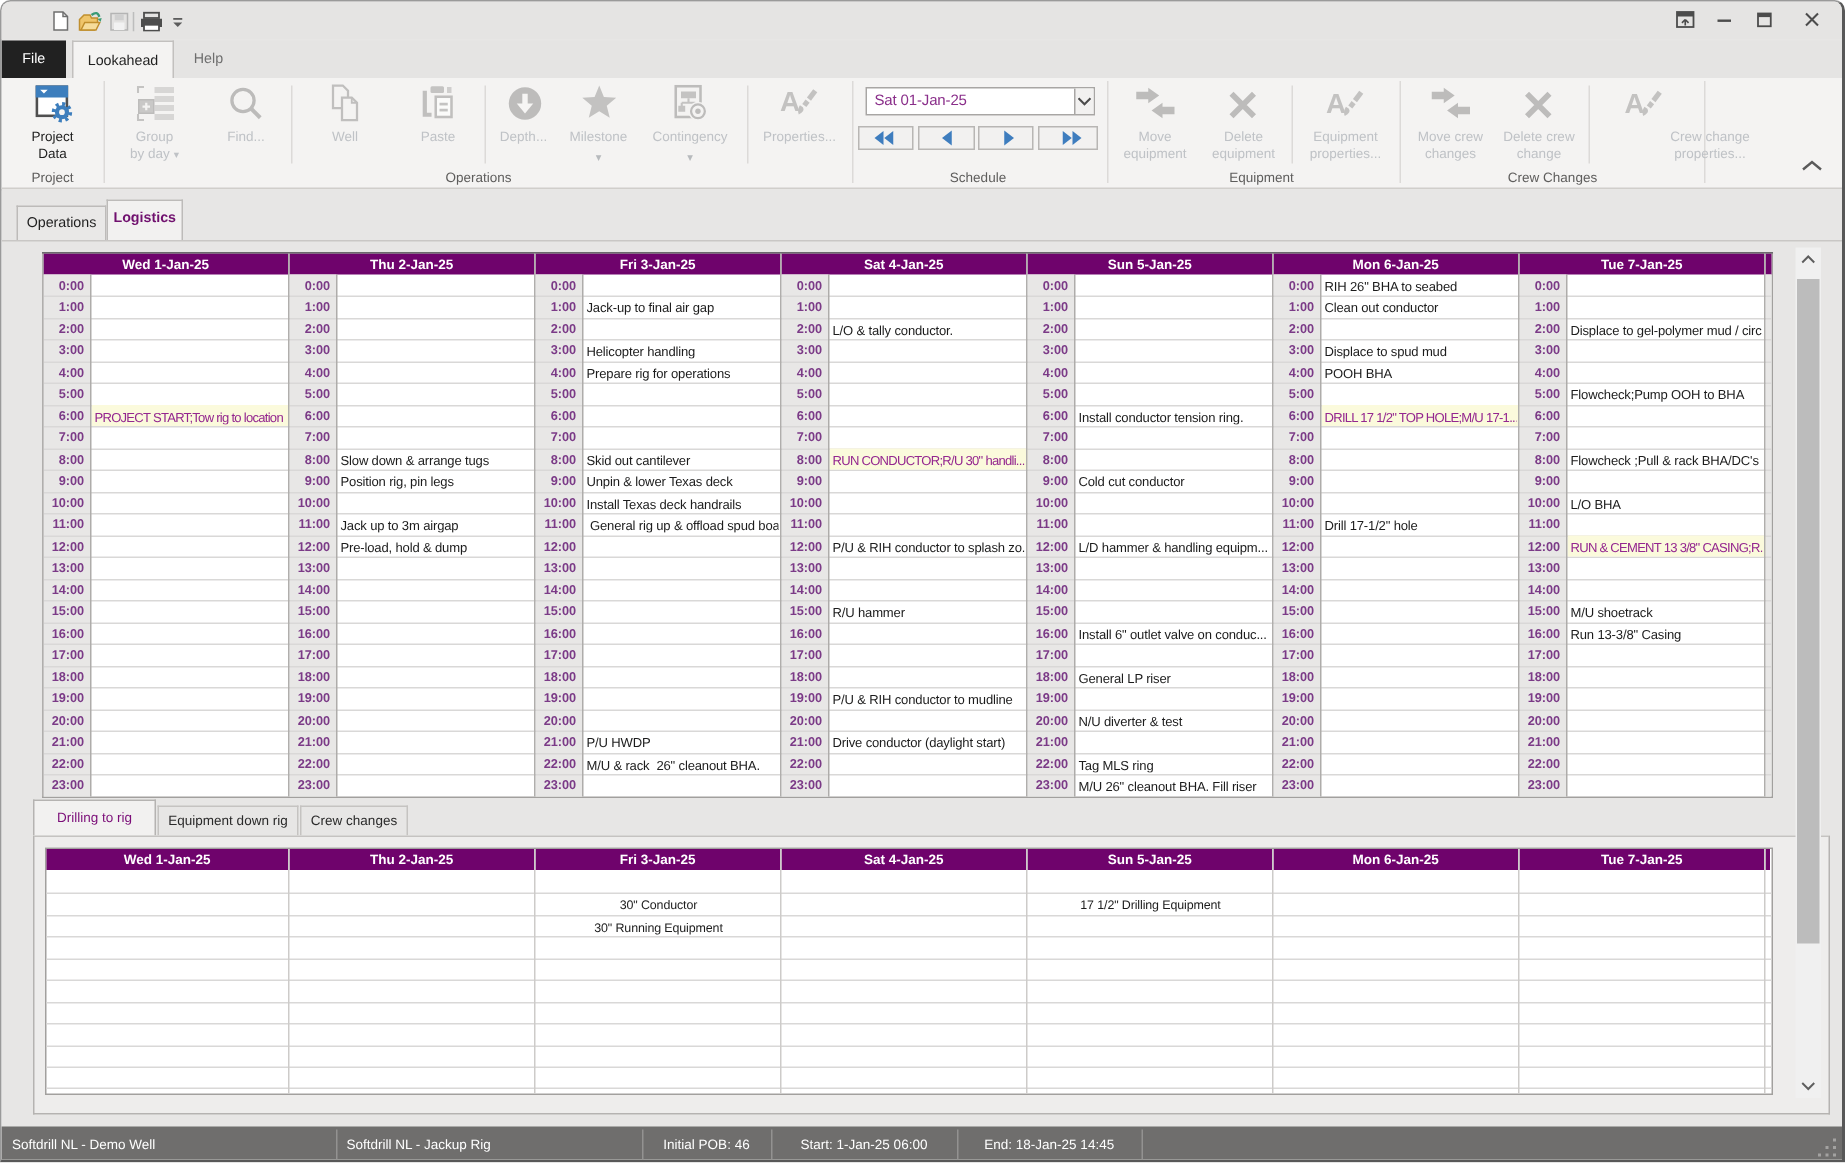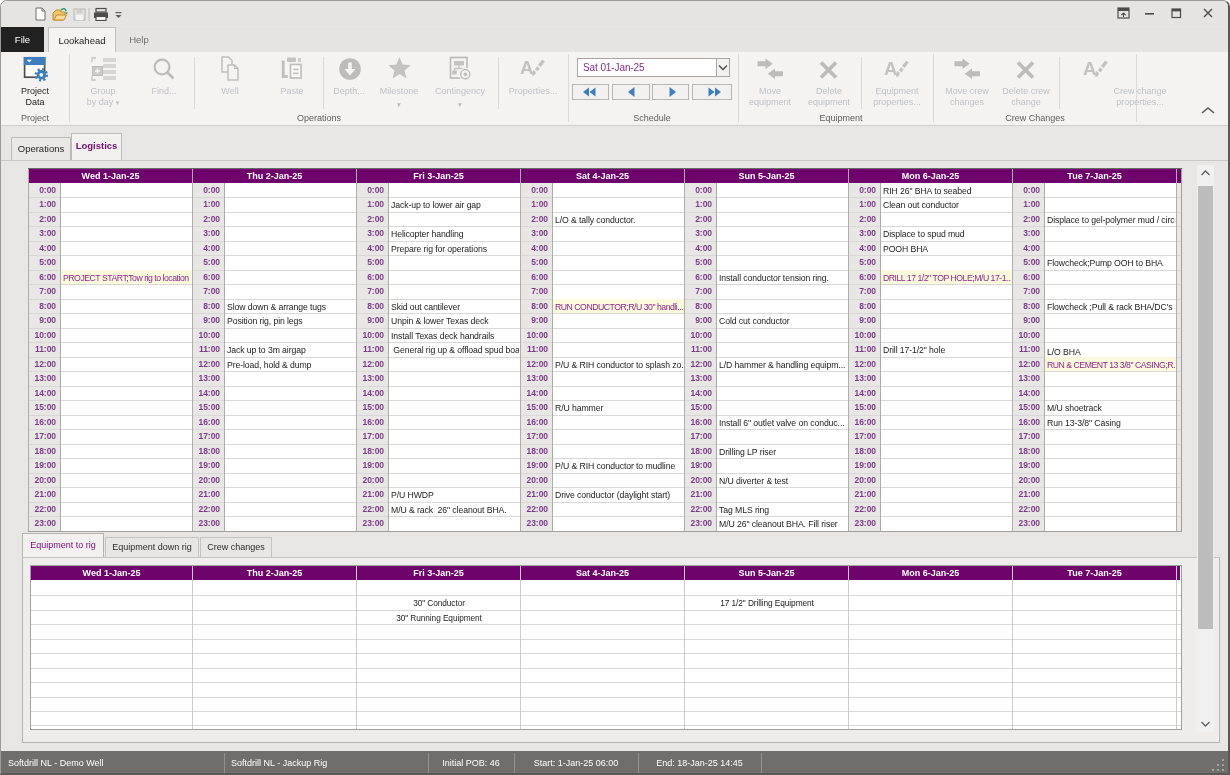--- a/index.html
+++ b/index.html
@@ -428,65 +428,65 @@
 <div class="tm" style="left:1012px;top:459px;width:27px;">19:00</div>
 <div class="tm" style="left:1012px;top:474px;width:27px;">20:00</div>
 <div class="tm" style="left:1012px;top:488px;width:27px;">21:00</div>
 <div class="tm" style="left:1012px;top:503px;width:27px;">22:00</div>
 <div class="tm" style="left:1012px;top:517px;width:27px;">23:00</div>
 <div class="ev hl" style="left:62px;top:271.5px;width:128px;">PROJECT START;Tow rig to location</div>
 <div class="ev" style="left:226px;top:300.5px;width:128px;">Slow down &amp; arrange tugs</div>
 <div class="ev" style="left:226px;top:314.5px;width:128px;">Position rig, pin legs</div>
 <div class="ev" style="left:226px;top:343.5px;width:128px;">Jack up to 3m airgap</div>
 <div class="ev" style="left:226px;top:358.5px;width:128px;">Pre-load, hold &amp; dump</div>
-<div class="ev" style="left:390px;top:198.5px;width:128px;">Jack-up to lower air gap</div>
+<div class="ev" style="left:390px;top:198.5px;width:128px;">Jack-up to final air gap</div>
 <div class="ev" style="left:390px;top:227.5px;width:128px;">Helicopter handling</div>
 <div class="ev" style="left:390px;top:242.5px;width:128px;">Prepare rig for operations</div>
 <div class="ev" style="left:390px;top:300.5px;width:128px;">Skid out cantilever</div>
 <div class="ev" style="left:390px;top:314.5px;width:128px;">Unpin &amp; lower Texas deck</div>
 <div class="ev" style="left:390px;top:329.5px;width:128px;">Install Texas deck handrails</div>
 <div class="ev" style="left:390px;top:343.5px;width:128px;">&nbsp;General rig up &amp; offload spud boat</div>
 <div class="ev" style="left:390px;top:488.5px;width:128px;">P/U HWDP</div>
 <div class="ev" style="left:390px;top:503.5px;width:128px;">M/U &amp; rack&nbsp; 26" cleanout BHA.</div>
 <div class="ev" style="left:554px;top:213.5px;width:128px;">L/O &amp; tally conductor.</div>
 <div class="ev hl" style="left:554px;top:300.5px;width:128px;">RUN CONDUCTOR;R/U 30" handli...</div>
 <div class="ev" style="left:554px;top:358.5px;width:128px;">P/U &amp; RIH conductor to splash zo...</div>
 <div class="ev" style="left:554px;top:401.5px;width:128px;">R/U hammer</div>
 <div class="ev" style="left:554px;top:459.5px;width:128px;">P/U &amp; RIH conductor to mudline</div>
 <div class="ev" style="left:554px;top:488.5px;width:128px;">Drive conductor (daylight start)</div>
 <div class="ev" style="left:718px;top:271.5px;width:153px;">Install conductor tension ring.</div>
 <div class="ev" style="left:718px;top:314.5px;width:128px;">Cold cut conductor</div>
 <div class="ev" style="left:718px;top:358.5px;width:128px;">L/D hammer &amp; handling equipm...</div>
 <div class="ev" style="left:718px;top:416.5px;width:128px;">Install 6" outlet valve on conduc...</div>
-<div class="ev" style="left:718px;top:445.5px;width:128px;">Drilling LP riser</div>
+<div class="ev" style="left:718px;top:445.5px;width:128px;">General LP riser</div>
 <div class="ev" style="left:718px;top:474.5px;width:128px;">N/U diverter &amp; test</div>
 <div class="ev" style="left:718px;top:503.5px;width:128px;">Tag MLS ring</div>
 <div class="ev" style="left:718px;top:517.5px;width:128px;">M/U 26" cleanout BHA. Fill riser</div>
 <div class="ev" style="left:882px;top:184.5px;width:128px;">RIH 26" BHA to seabed</div>
 <div class="ev" style="left:882px;top:198.5px;width:128px;">Clean out conductor</div>
 <div class="ev" style="left:882px;top:227.5px;width:128px;">Displace to spud mud</div>
 <div class="ev" style="left:882px;top:242.5px;width:140px;">POOH BHA</div>
 <div class="ev hl" style="left:882px;top:271.5px;width:128px;">DRILL 17 1/2" TOP HOLE;M/U 17-1...</div>
 <div class="ev" style="left:882px;top:343.5px;width:128px;">Drill 17-1/2" hole</div>
 <div class="ev" style="left:1046px;top:213.5px;width:128px;">Displace to gel-polymer mud / circ.</div>
 <div class="ev" style="left:1046px;top:256.5px;width:128px;">Flowcheck;Pump OOH to BHA</div>
 <div class="ev" style="left:1046px;top:300.5px;width:128px;">Flowcheck ;Pull &amp; rack BHA/DC's</div>
-<div class="ev" style="left:1046px;top:329.5px;width:128px;margin-top:16px;">L/O BHA</div>
+<div class="ev" style="left:1046px;top:329.5px;width:128px;">L/O BHA</div>
 <div class="ev hl" style="left:1046px;top:358.5px;width:128px;">RUN &amp; CEMENT 13 3/8" CASING;R...</div>
 <div class="ev" style="left:1046px;top:401.5px;width:128px;">M/U shoetrack</div>
 <div class="ev" style="left:1046px;top:416.5px;width:128px;">Run 13-3/8" Casing</div>
 <div class="abs" style="left:1196px;top:164px;width:17px;height:567px;background:#f0f0f0;z-index:6;"></div>
 <svg class="abs" style="left:1196px;top:164px;z-index:7" width="17" height="17" viewBox="0 0 17 17">
       <path d="M4.5 10 l4 -4 l4 4" fill="none" stroke="#5e5e5e" stroke-width="1.3"></path>
     </svg>
 <svg class="abs" style="left:1196px;top:714px;z-index:7" width="17" height="17" viewBox="0 0 17 17">
       <path d="M4.5 7 l4 4 l4 -4" fill="none" stroke="#5e5e5e" stroke-width="1.3"></path>
     </svg>
 <div class="abs" style="left:1197px;top:185px;width:15px;height:443px;background:#bcbcbc;z-index:7;"></div>
-<div class="abs" style="left:21px;top:532px;width:82px;height:24px;background:#f2f1f0;border:1px solid #b5b3b1;border-bottom:none;color:#7b0d78;font-size:9px;text-align:center;line-height:23px;">Equipment to rig</div>
+<div class="abs" style="left:21px;top:532px;width:82px;height:24px;background:#f2f1f0;border:1px solid #b5b3b1;border-bottom:none;color:#7b0d78;font-size:9px;text-align:center;line-height:23px;">Drilling to rig</div>
 <div class="abs" style="left:104px;top:536px;width:94px;height:20px;border:1px solid #c5c3c1;border-bottom:none;color:#2a2a2a;font-size:9px;text-align:center;line-height:19px;">Equipment down rig</div>
 <div class="abs" style="left:199px;top:536px;width:72px;height:20px;border:1px solid #c5c3c1;border-bottom:none;color:#2a2a2a;font-size:9px;text-align:center;line-height:19px;">Crew changes</div>
 <div class="abs" style="left:21px;top:556px;width:1198px;height:186px;background:#eeedec;border:1px solid #b5b3b1;border-top-color:#c5c3c1;"></div>
 <div class="abs" style="left:29px;top:564px;width:1152px;height:165px;border:1px solid #a2a09e;background:#fff;"></div>
 <div class="hdc" style="left:30px;top:565px;width:161px;height:14px;line-height:14px;">Wed 1-Jan-25</div>
 <div class="hdc" style="left:192px;top:565px;width:163px;height:14px;line-height:14px;">Thu 2-Jan-25</div>
 <div class="hdc" style="left:356px;top:565px;width:163px;height:14px;line-height:14px;">Fri 3-Jan-25</div>
 <div class="hdc" style="left:520px;top:565px;width:163px;height:14px;line-height:14px;">Sat 4-Jan-25</div>
 <div class="hdc" style="left:684px;top:565px;width:163px;height:14px;line-height:14px;">Sun 5-Jan-25</div>
 <div class="hdc" style="left:848px;top:565px;width:163px;height:14px;line-height:14px;">Mon 6-Jan-25</div>

